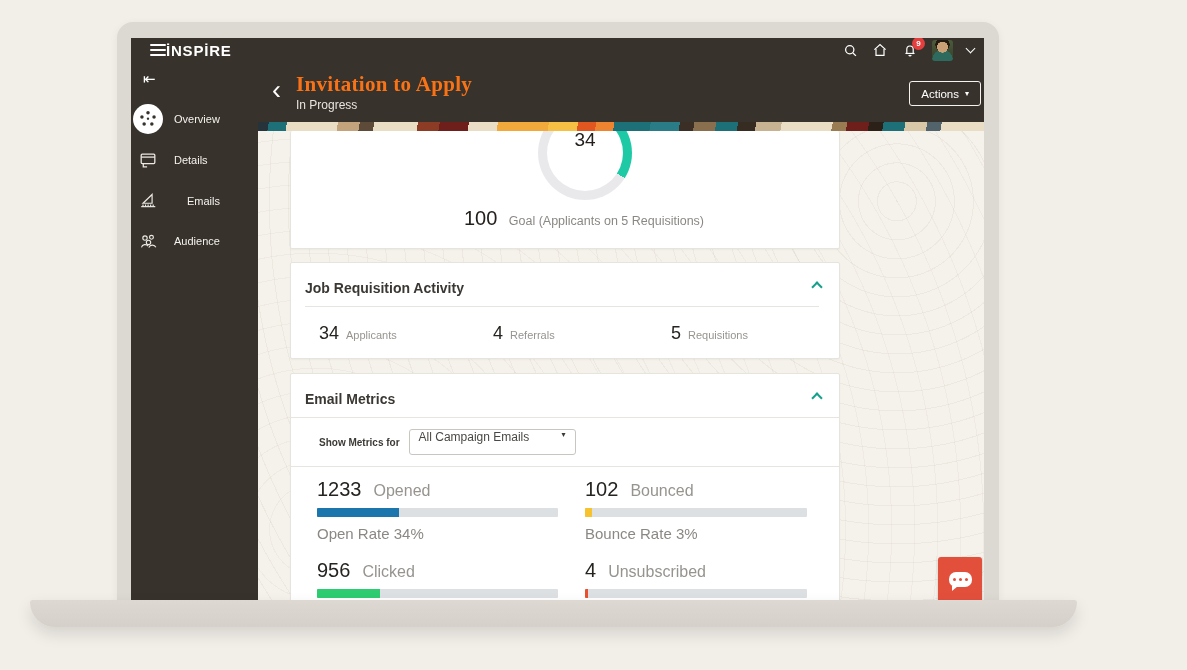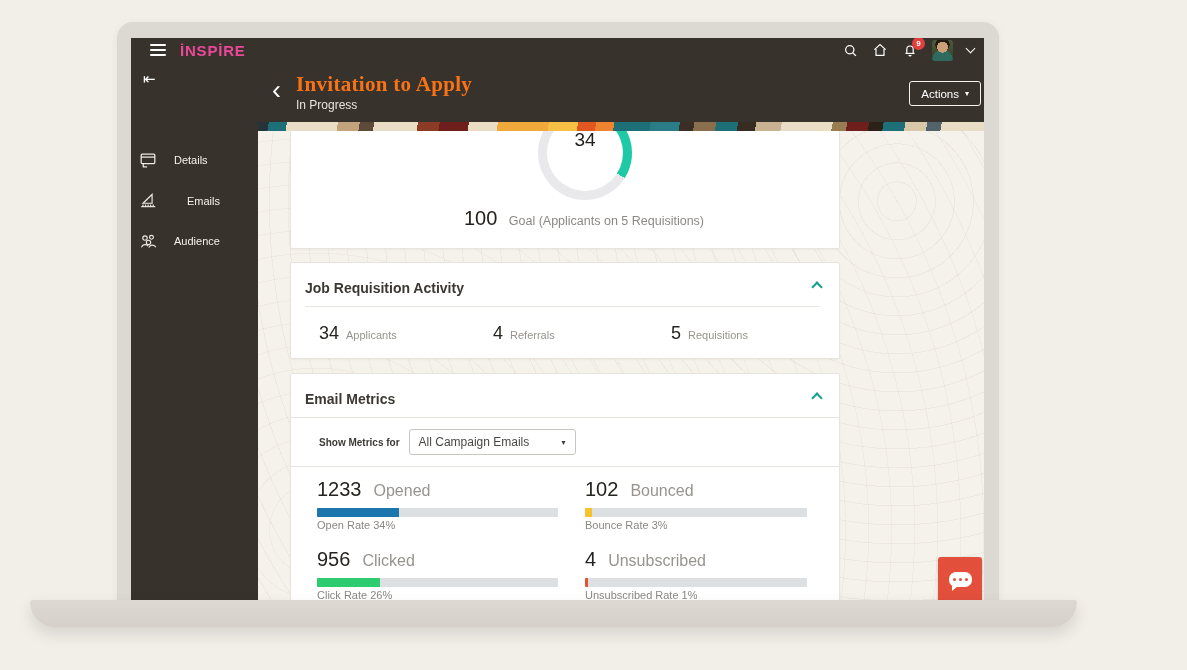--- a/index.html
+++ b/index.html
@@ -27,21 +27,21 @@
     width:853px; height:562px; background:#37322c;
     position:relative; overflow:hidden;
   }
   
   .topbar {
     height:24px; display:flex; align-items:center;
     padding:0 10px 0 19px; color:#fff;
   }
   .hamburger { width:16px; display:flex; flex-direction:column; gap:3px; cursor:pointer; }
   .hamburger i { display:block; height:2px; background:#fff; border-radius:1px; }
-  .logo { margin-left:14px; font-size:15px; font-weight:bold; letter-spacing:.8px; color:#ec4899; }
+  .logo { font-size:15px; font-weight:bold; letter-spacing:.8px; color:#ffffff; }
   .topbar .spacer { flex:1; }
   .tb-icons { display:flex; align-items:center; gap:14px; }
   .tb-icon { display:flex; align-items:center; }
   .bell-wrap { position:relative; }
   .badge {
     position:absolute; top:-5px; right:-7px; min-width:13px; height:13px;
     background:#e43f3f; color:#fff; font-size:8px; font-weight:bold;
     border-radius:50%; display:flex; align-items:center; justify-content:center;
     padding:0 2px;
   }
@@ -123,34 +123,34 @@
   .stat-value { font-size:18px; color:#262420; }
   .stat-label { font-size:11px; color:#97948f; }
   
   #email-card { top:242px; height:262px; padding-top:17px; }
   #email-card .card-title { margin-left:14px; }
   #email-card .hr1 { margin-top:10px; }
   .filter-row { display:flex; align-items:center; padding-left:28px; height:48px; }
   .filter-label { font-size:10px; font-weight:700; color:#3c3a36; }
   .select-box {
     margin-left:9px; width:167px; height:26px; border:1px solid #c9c6c1; border-radius:3px;
-    background:#fff; display:flex; align-items:center; padding:0 9px; cursor:pointer;
+    background:#fff; display:flex; padding:0 9px; cursor:pointer;
   }
   .select-text { font-size:12px; color:#4a4844; flex:1; }
   .select-caret { font-size:8px; color:#3c3a36; }
   .metrics-grid {
     display:grid; grid-template-columns:241px 222px; column-gap:27px; row-gap:17px;
     margin:11px 0 0 26px;
   }
   .metric-value-line { display:flex; align-items:baseline; gap:12px; }
   .metric-value { font-size:20px; color:#262420; }
   .metric-label { font-size:16px; color:#97948f; }
   .bar-track { margin-top:7px; height:9px; background:#dce0e3; border-radius:1px; overflow:hidden; }
   .bar-fill { height:100%; min-width:3px; }
-  .rate-label { margin-top:2px; font-size:11px; color:#8b8884; }
+  .rate-label { margin-top:8px; font-size:15px; color:#8b8884; }
   
   .chat-btn {
     position:absolute; right:2px; bottom:-2px; width:44px; height:45px;
     background:#e2503c; border-radius:3px; display:flex; align-items:center; justify-content:center;
     cursor:pointer; box-shadow:0 1px 3px rgba(0,0,0,.2);
   }
   .bubble { width:23px; height:15px; background:#fff; border-radius:7px; position:relative; }
   .bubble .dots {
     position:absolute; left:4px; top:6px; width:3px; height:3px; border-radius:50%;
     background:#e2503c; box-shadow:6px 0 0 #e2503c, 12px 0 0 #e2503c;
@@ -198,20 +198,35 @@
         <span class="avatar"></span>
         <span class="chev-dn"></span>
       </div>
     </div>
 
     <div class="app-body">
 
       <div class="sidebar">
         <div class="collapse">⇤</div>
 
+        <div class="nav-item" style="top:41px;">
+          <span class="nav-icon active-circle">
+            <svg width="22" height="22" viewBox="0 0 24 24">
+                <g fill="#37322c">
+                  <circle cx="12" cy="5.2" r="1.9"></circle>
+                  <circle cx="18.6" cy="9.8" r="1.9"></circle>
+                  <circle cx="16.2" cy="17.4" r="1.9"></circle>
+                  <circle cx="7.8" cy="17.4" r="1.9"></circle>
+                  <circle cx="5.4" cy="9.8" r="1.9"></circle>
+                  <circle cx="12" cy="11.6" r="1.3"></circle>
+                </g>
+              </svg>
+          </span>
+          <span class="nav-label">Overview</span>
+        </div>
 
         <div class="nav-item" style="top:82px;">
           <span class="nav-icon">
             <svg width="20" height="20" viewBox="0 0 22 22" fill="none" stroke="#ece9e4" stroke-width="1.4">
                 <rect x="3.5" y="4.5" width="15" height="10.5" rx="1.2"></rect>
                 <path d="M3.5 7.8 h15"></path>
                 <path d="M10 18.5 H5.8 V15"></path>
               </svg>
           </span>
           <span class="nav-label">Details</span>

